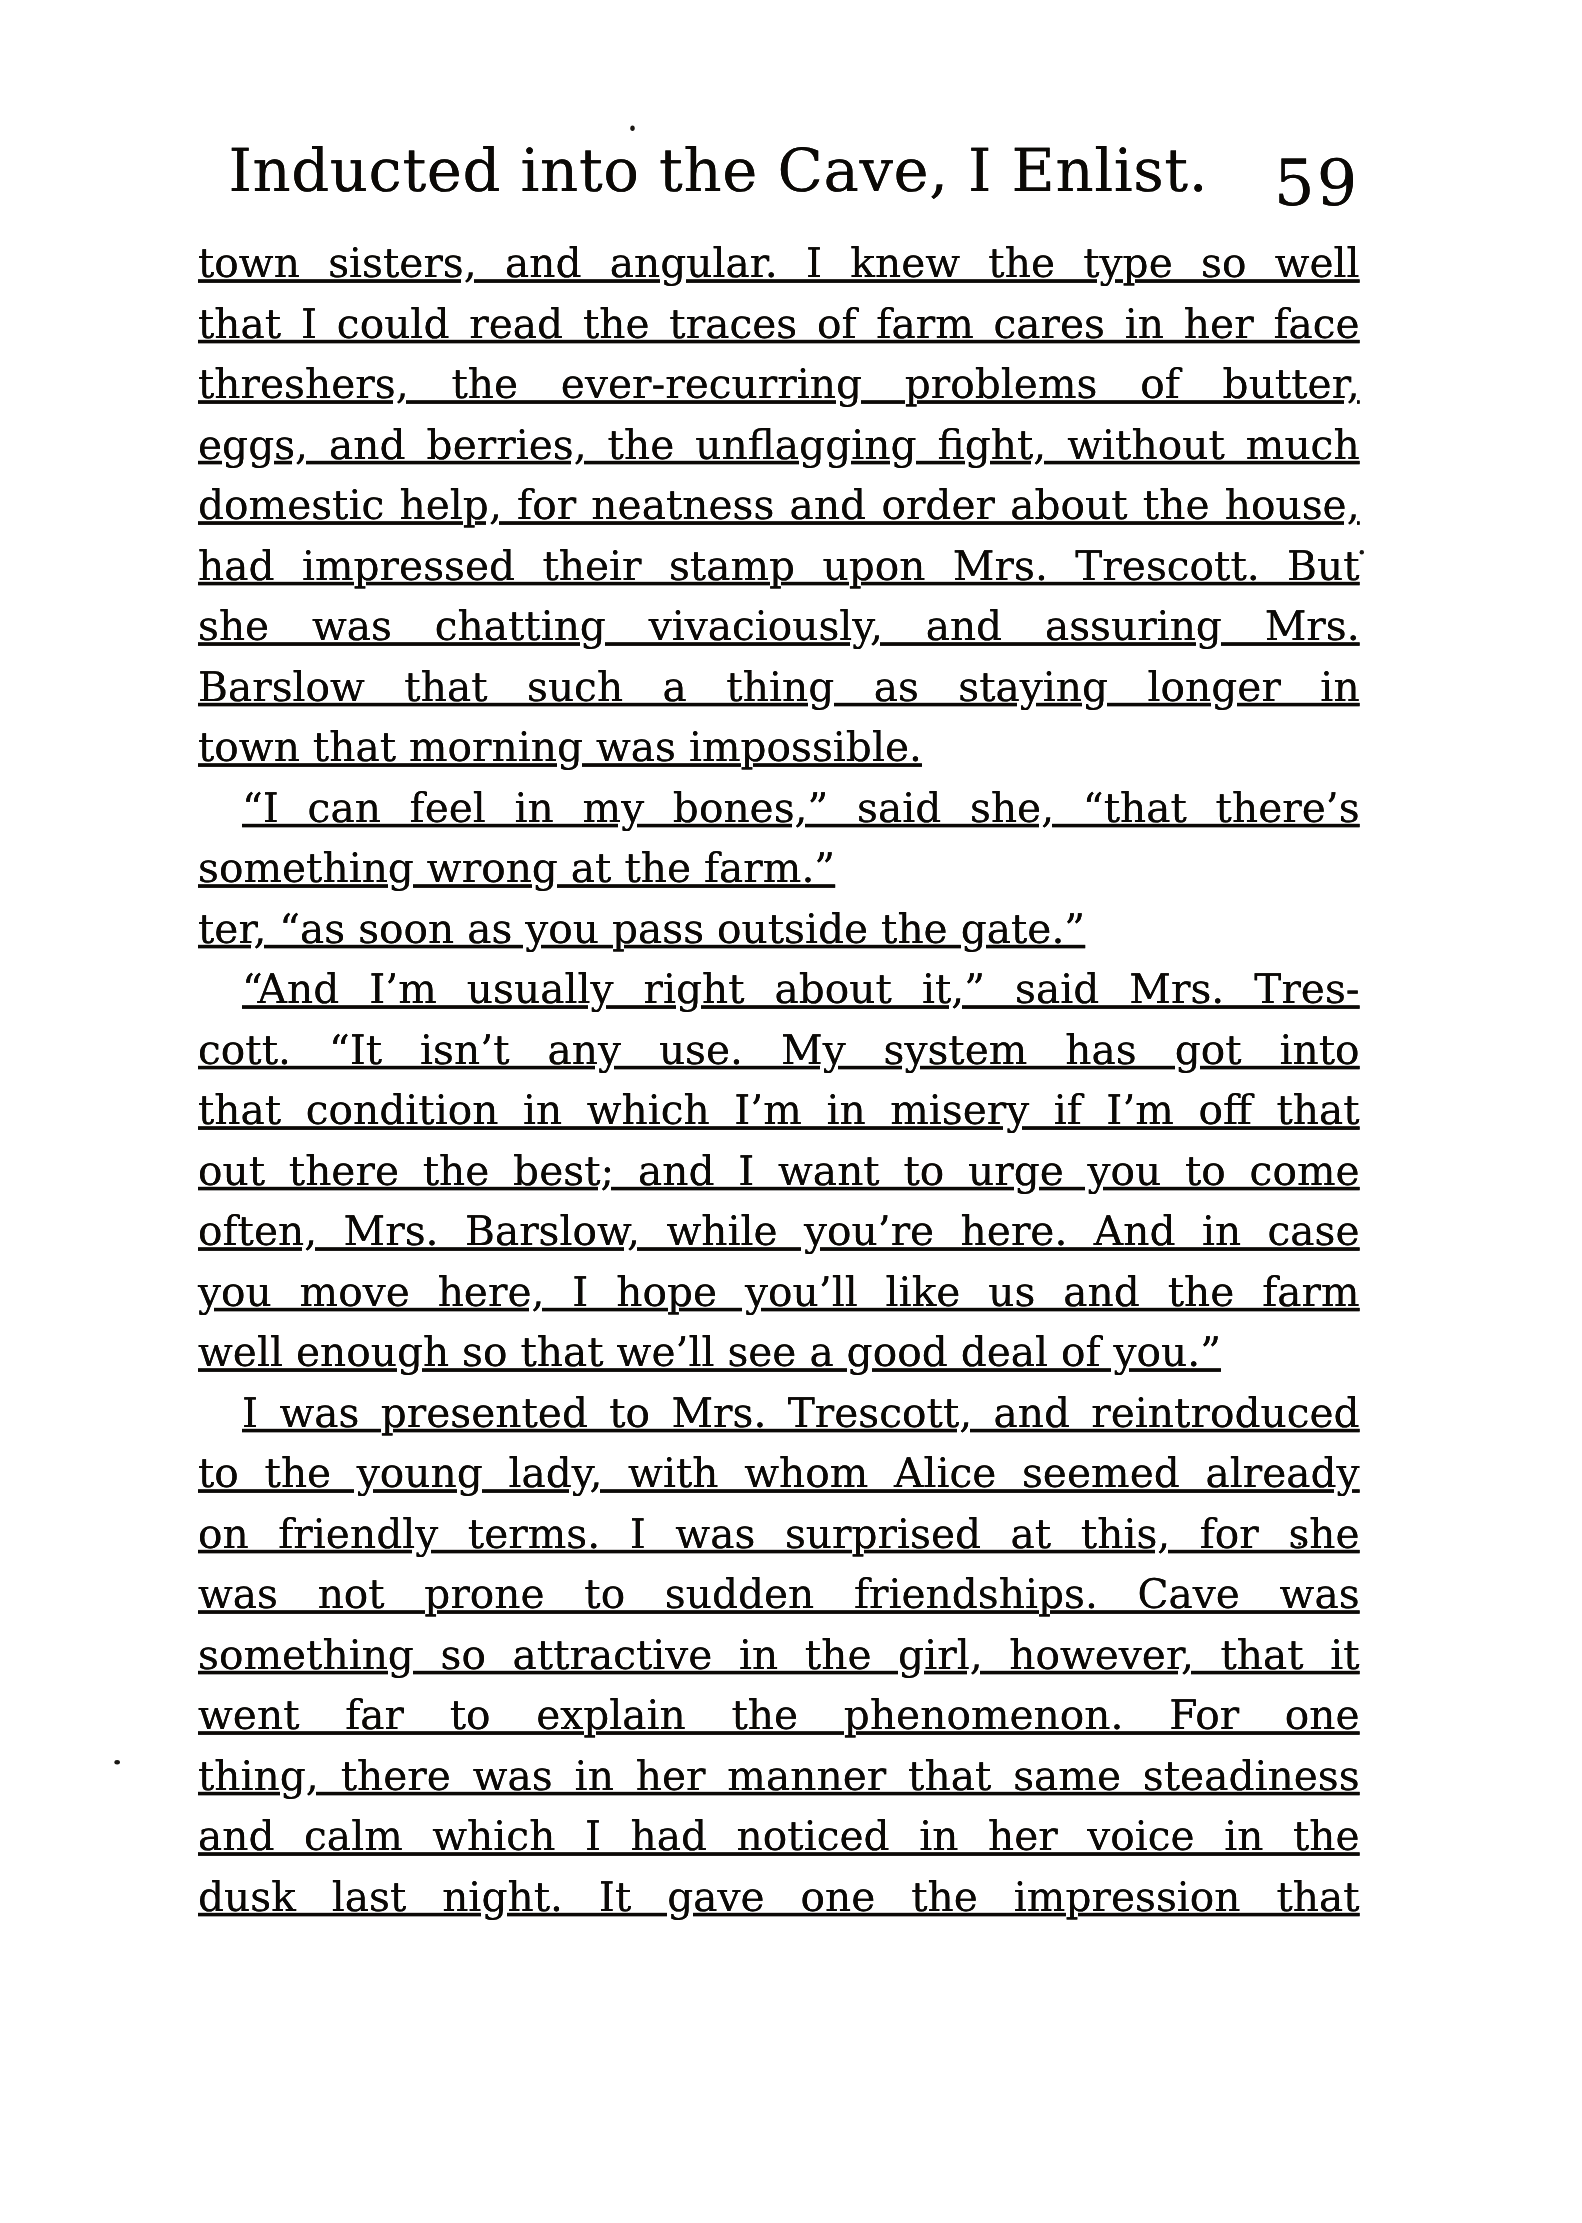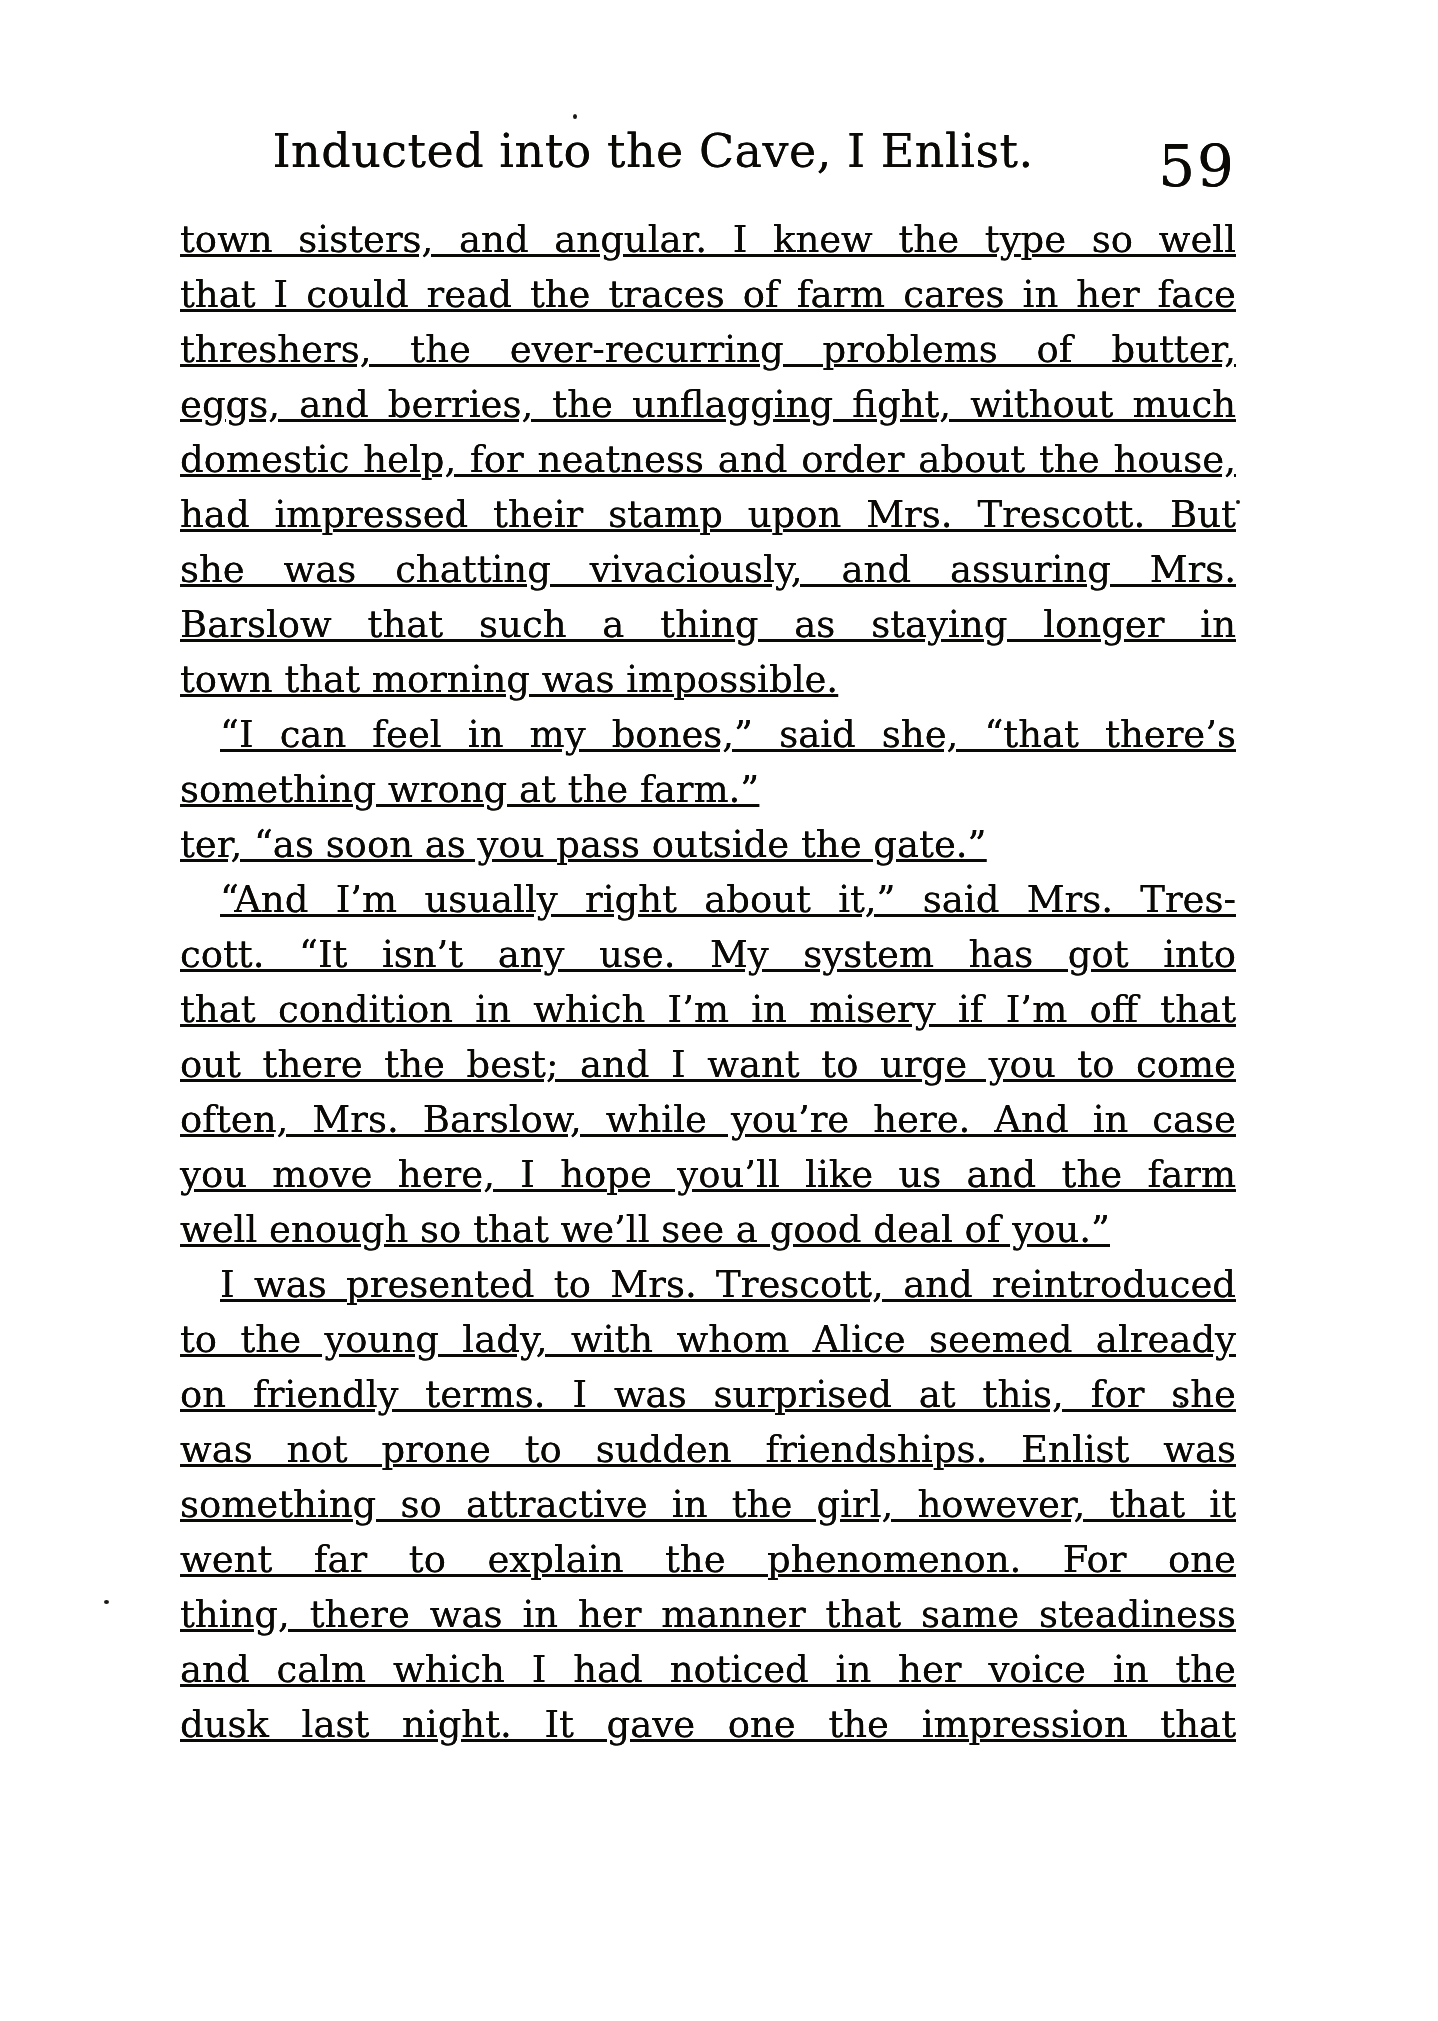--- a/index.html
+++ b/index.html
@@ -24,21 +24,21 @@
     left: 180px;
     width: 1056px;
     height: 60px;
   }
   .header-title {
     position: absolute;
     left: 0;
     right: 110px;
     top: 0;
     text-align: center;
-    font-size: 46px;
+    font-size: 54px;
     letter-spacing: 0.5px;
     white-space: nowrap;
     text-shadow: 0 0 0.6px #0b0906;
   }
   .page-number {
     position: absolute;
     right: 0;
     top: 8px;
     font-size: 58px;
     letter-spacing: 2px;
@@ -117,21 +117,21 @@
       <div class="line">out there the best; and I want to urge you to come</div>
       <div class="line">often, Mrs. Barslow, while you’re here.  And in case</div>
       <div class="line">you move here, I hope you’ll like us and the farm</div>
       <div class="line last">well enough so that we’ll see a good deal of you.”</div>
     </div>
 
     <div class="paragraph">
       <div class="line indent">I was presented to Mrs. Trescott, and reintroduced</div>
       <div class="line">to the young lady, with whom Alice seemed already</div>
       <div class="line">on friendly terms.  I was surprised at this, for she</div>
-      <div class="line">was not prone to sudden friendships.  Enlist was</div>
+      <div class="line">was not prone to sudden friendships.  Cave was</div>
       <div class="line">something so attractive in the girl, however, that it</div>
       <div class="line">went far to explain the phenomenon.  For one</div>
       <div class="line">thing, there was in her manner that same steadiness</div>
       <div class="line">and calm which I had noticed in her voice in the</div>
       <div class="line">dusk last night.  It gave one the impression that</div>
     </div>
 
   </main>
 </div>
 

